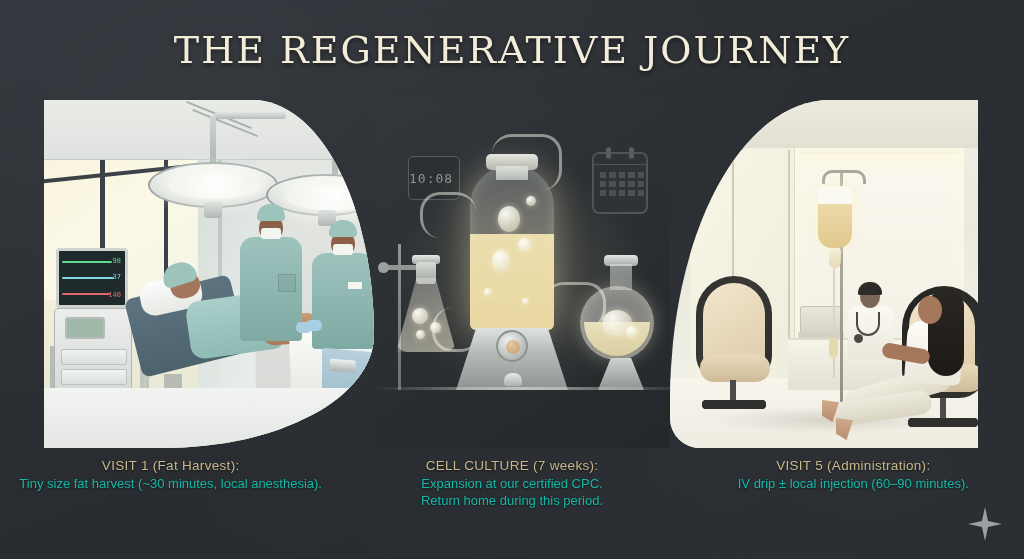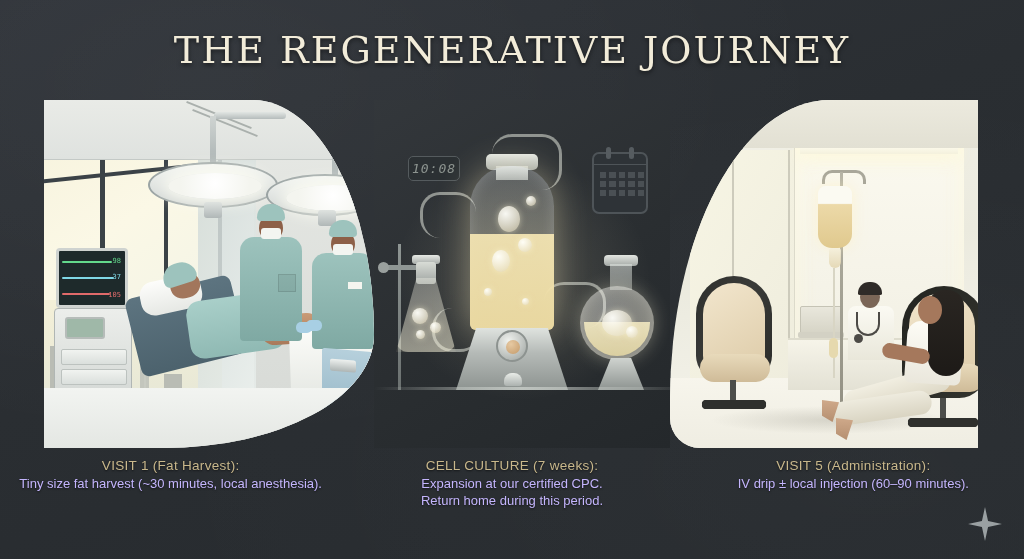--- a/index.html
+++ b/index.html
@@ -326,24 +326,24 @@
     background:linear-gradient(#cfd3cf,#8d9390);
     clip-path:polygon(28% 0,72% 0,100% 100%,0 100%);
   }
   
   .tube{
     position:absolute; border:3px solid rgba(225,228,218,.55);
     border-radius:20px; background:transparent;
   }
   
   .digi{
-    position:absolute; left:34px; top:56px; width:52px; height:25px;
+    position:absolute; left:34px; top:56px; width:52px; height:44px;
     border:1px solid #555b5e; border-radius:5px;
     background:#2b3033;
-    display:flex; align-items:center; justify-content:center;font-style:italic;
+    display:flex; align-items:center; 
   }
   .digi span{
     font-family:"DejaVu Sans Mono", monospace; font-size:13px;
     letter-spacing:1px; color:#8d9490;
   }
   
   .cal{
     position:absolute; right:22px; top:52px; width:56px; height:62px;
     border:2px solid #4e5458; border-radius:7px; background:#2e3337;
   }
@@ -522,21 +522,21 @@
   #captions{
     position:absolute; top:458px; left:0; width:1024px; height:80px;
     display:flex;
   }
   .cap{ flex:1; text-align:center; padding:0 8px; }
   .cap-title{
     font-size:13.5px; color:#c9b88c; letter-spacing:.3px;
     text-shadow:0 1px 2px rgba(0,0,0,.6); margin-bottom:2px;
   }
   .cap-line{
-    font-size:13px; color:#c4b5fd; line-height:17px;
+    font-size:13px; color:#14b8a6; line-height:17px;
     text-shadow:0 1px 2px rgba(0,0,0,.55);
   }
 
   
   #sparkle{
     position:absolute; right:22px; bottom:18px; width:34px; height:34px;
   }
   #sparkle::before{
     content:""; position:absolute; inset:0;
     background:#9aa0a2;
@@ -585,21 +585,21 @@
         <div class="sl-dome" style="width:118px;height:42px;"></div>
         <div class="sl-knob" style="left:52px;top:36px;"></div>
       </div>
 
       <div class="vitals">
         <div class="vline" style="top:10px;width:50px;background:#63d98c;"></div>
         <div class="vline" style="top:26px;width:52px;background:#7fd8e6;"></div>
         <div class="vline" style="top:42px;width:48px;background:#e06a6a;"></div>
         <div class="vnum" style="top:6px;color:#63d98c;">98</div>
         <div class="vnum" style="top:22px;color:#7fd8e6;">37</div>
-        <div class="vnum" style="top:40px;color:#e06a6a;">105</div>
+        <div class="vnum" style="top:40px;color:#e06a6a;">140</div>
       </div>
 
       <div class="cart">
         <div class="cart-screen"></div>
         <div class="drawer" style="top:40px;"></div>
         <div class="drawer" style="top:60px;"></div>
         <div class="drawer" style="top:80px;"></div>
         <div class="caster" style="left:2px;top:104px;"></div>
         <div class="caster" style="left:58px;top:104px;"></div>
       </div>

